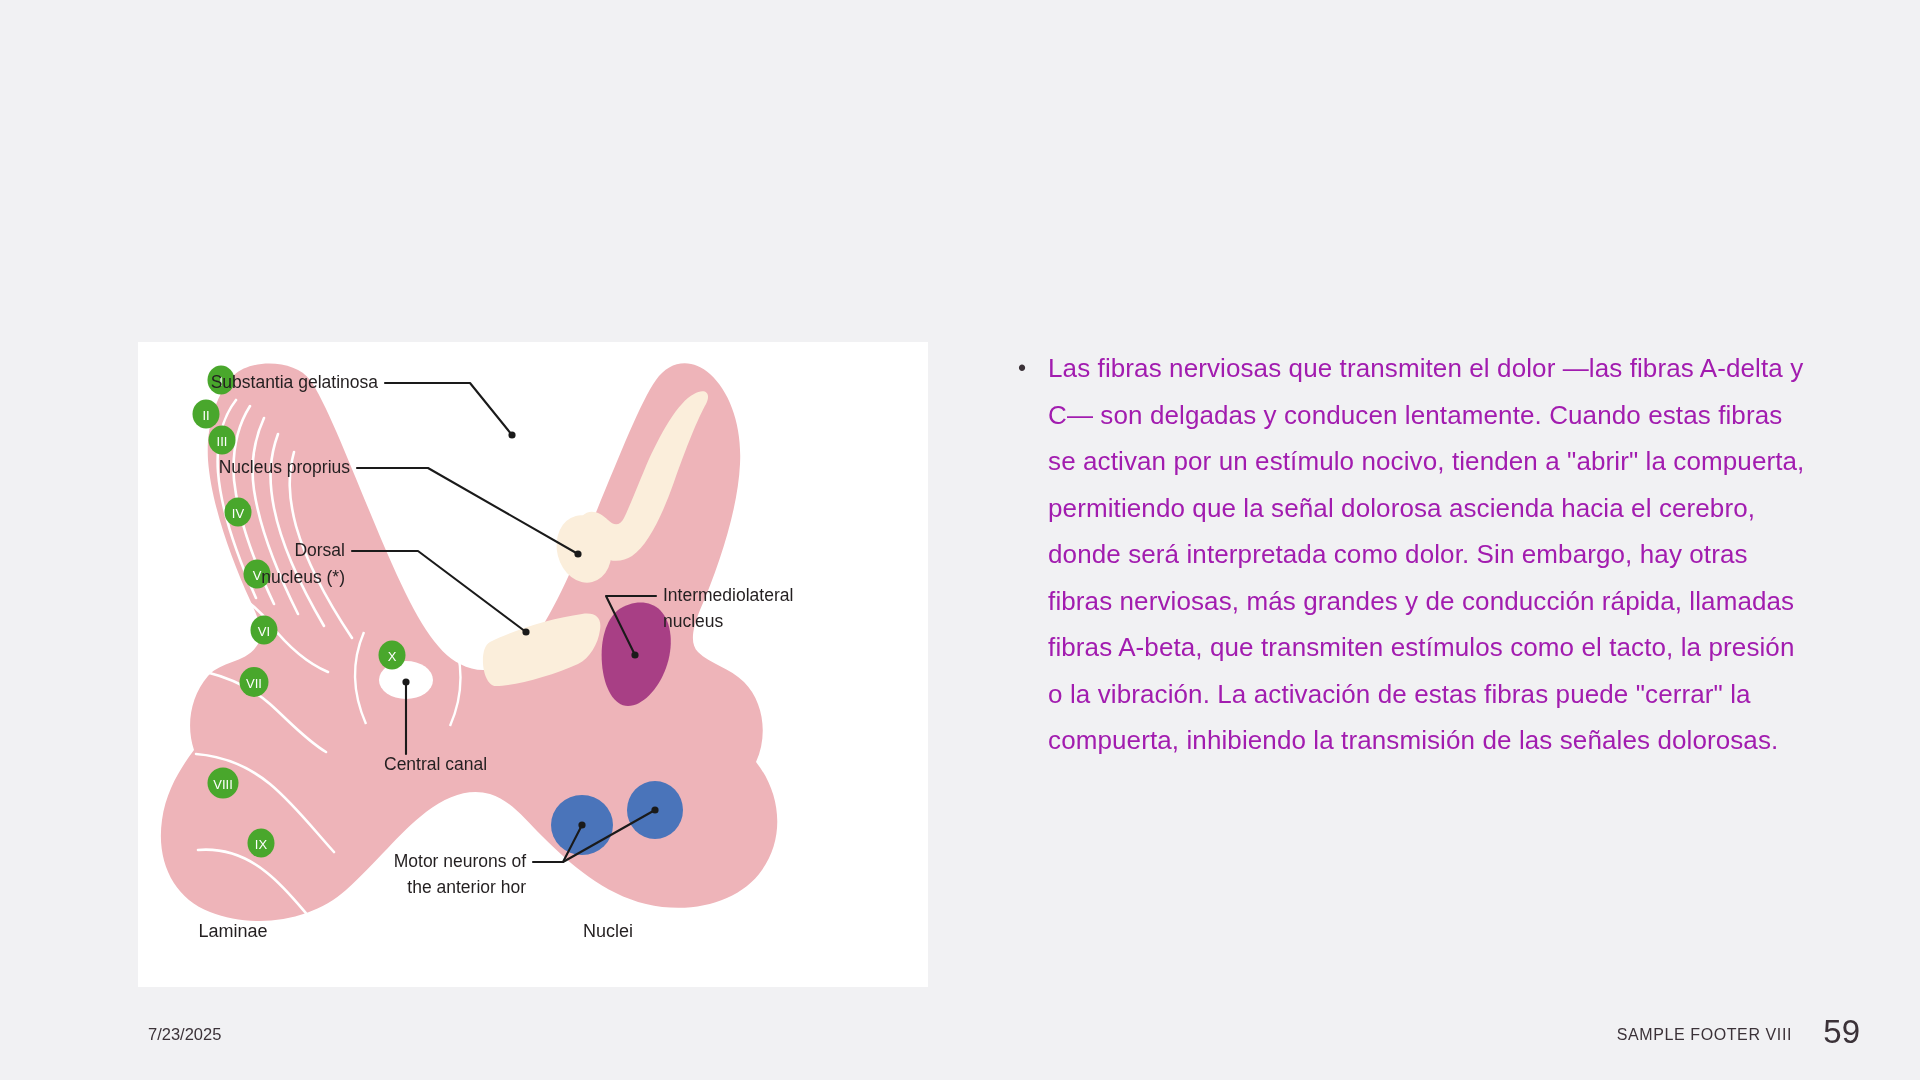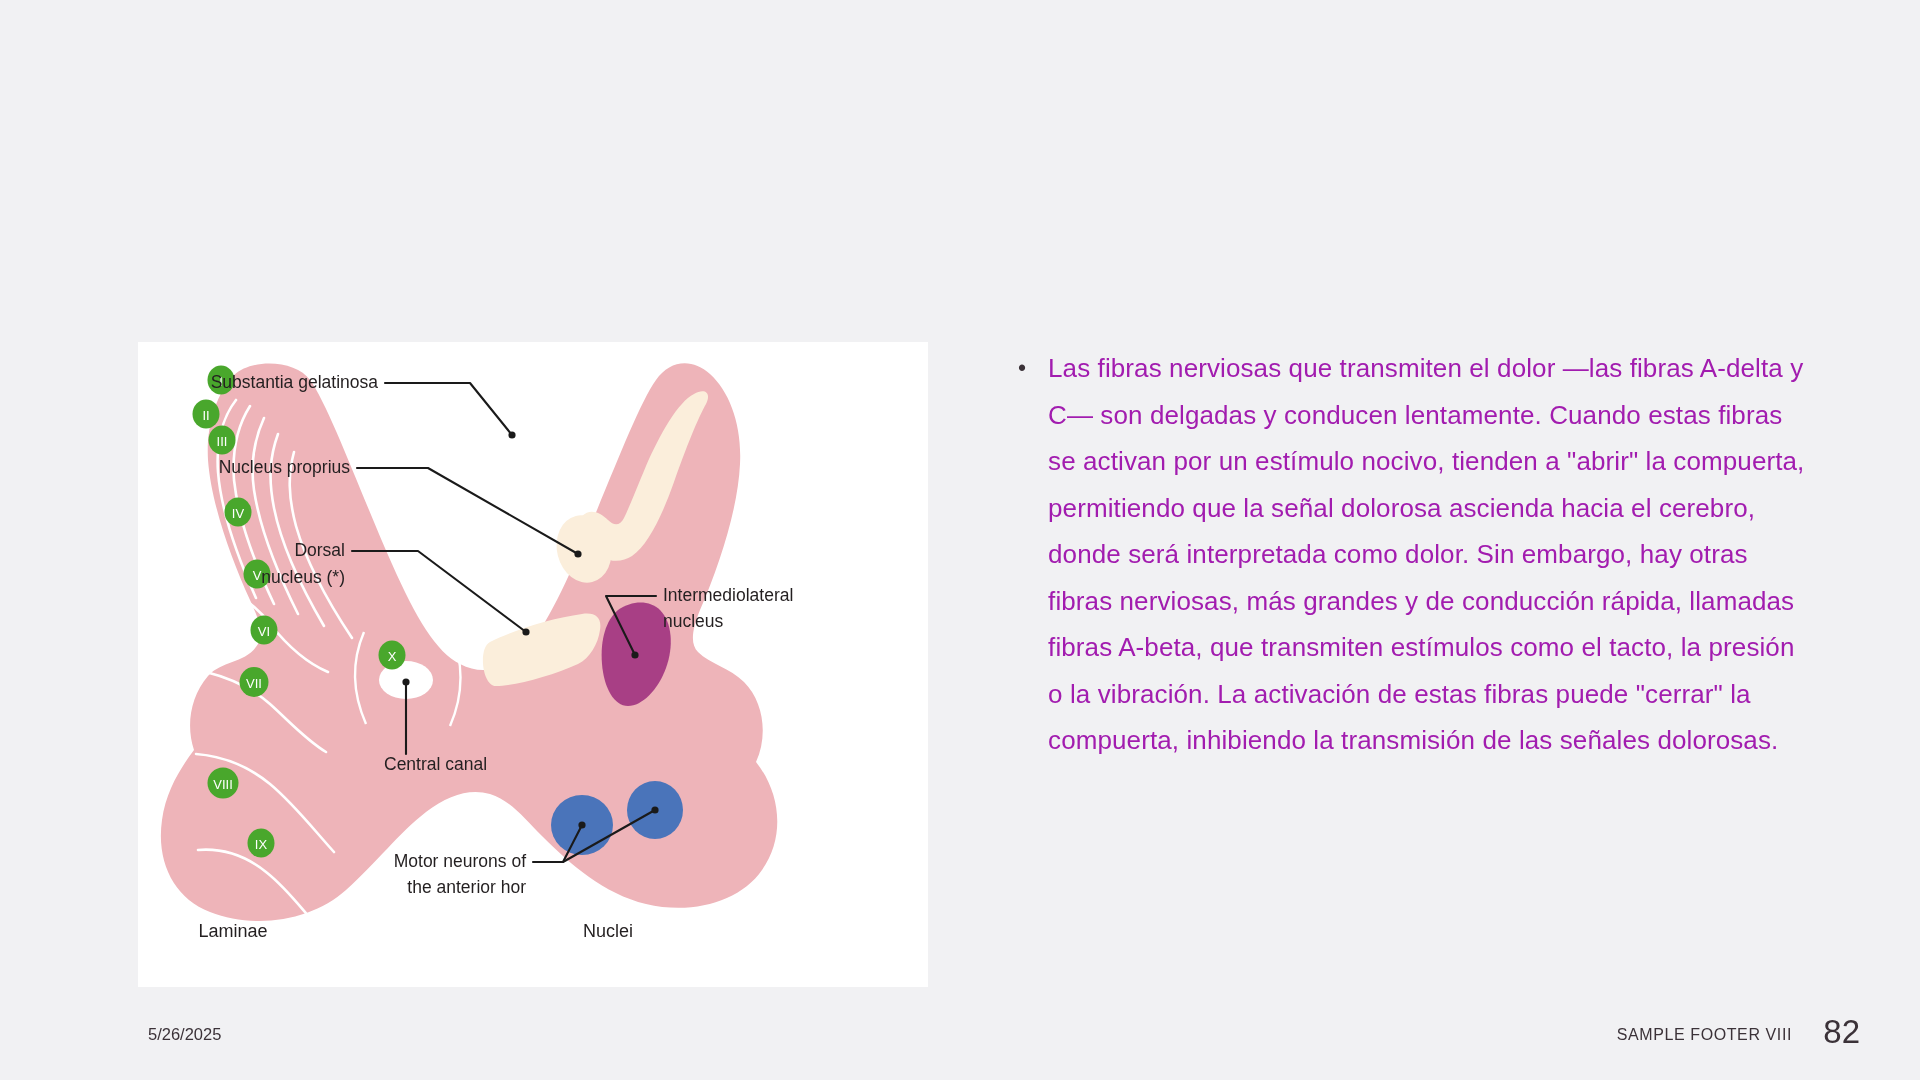--- a/index.html
+++ b/index.html
@@ -268,17 +268,17 @@
     </svg>
   </div>
 
   <div class="body-block">
     <div class="bullet-row">
       <span class="bullet-dot">•</span>
       <span class="bullet-text">Las fibras nerviosas que transmiten el dolor —las fibras A-delta y C— son delgadas y conducen lentamente. Cuando estas fibras se activan por un estímulo nocivo, tienden a "abrir" la compuerta, permitiendo que la señal dolorosa ascienda hacia el cerebro, donde será interpretada como dolor. Sin embargo, hay otras fibras nerviosas, más grandes y de conducción rápida, llamadas fibras A-beta, que transmiten estímulos como el tacto, la presión o la vibración. La activación de estas fibras puede "cerrar" la compuerta, inhibiendo la transmisión de las señales dolorosas.</span>
     </div>
   </div>
 
-  <div class="footer-date">5/26/2025</div>
+  <div class="footer-date">7/23/2025</div>
   <div class="footer-text">SAMPLE FOOTER VIII</div>
-  <div class="footer-page">82</div>
+  <div class="footer-page">59</div>
 
 </div>
 
 </body></html>

